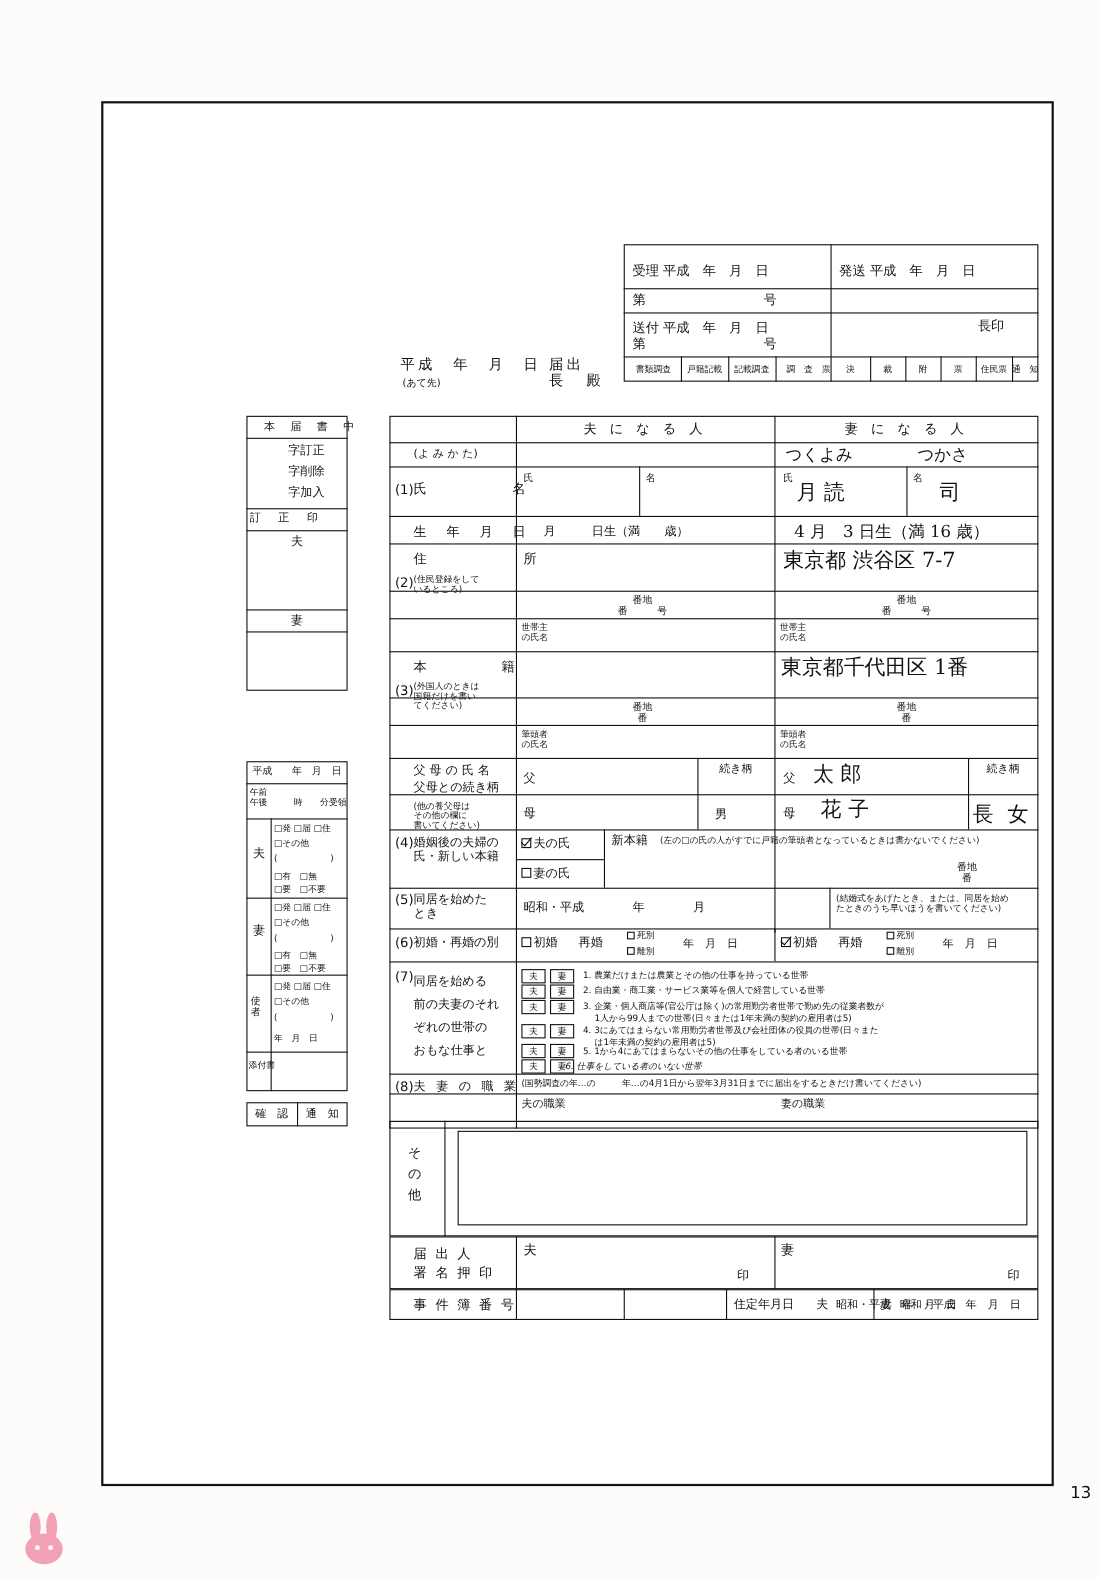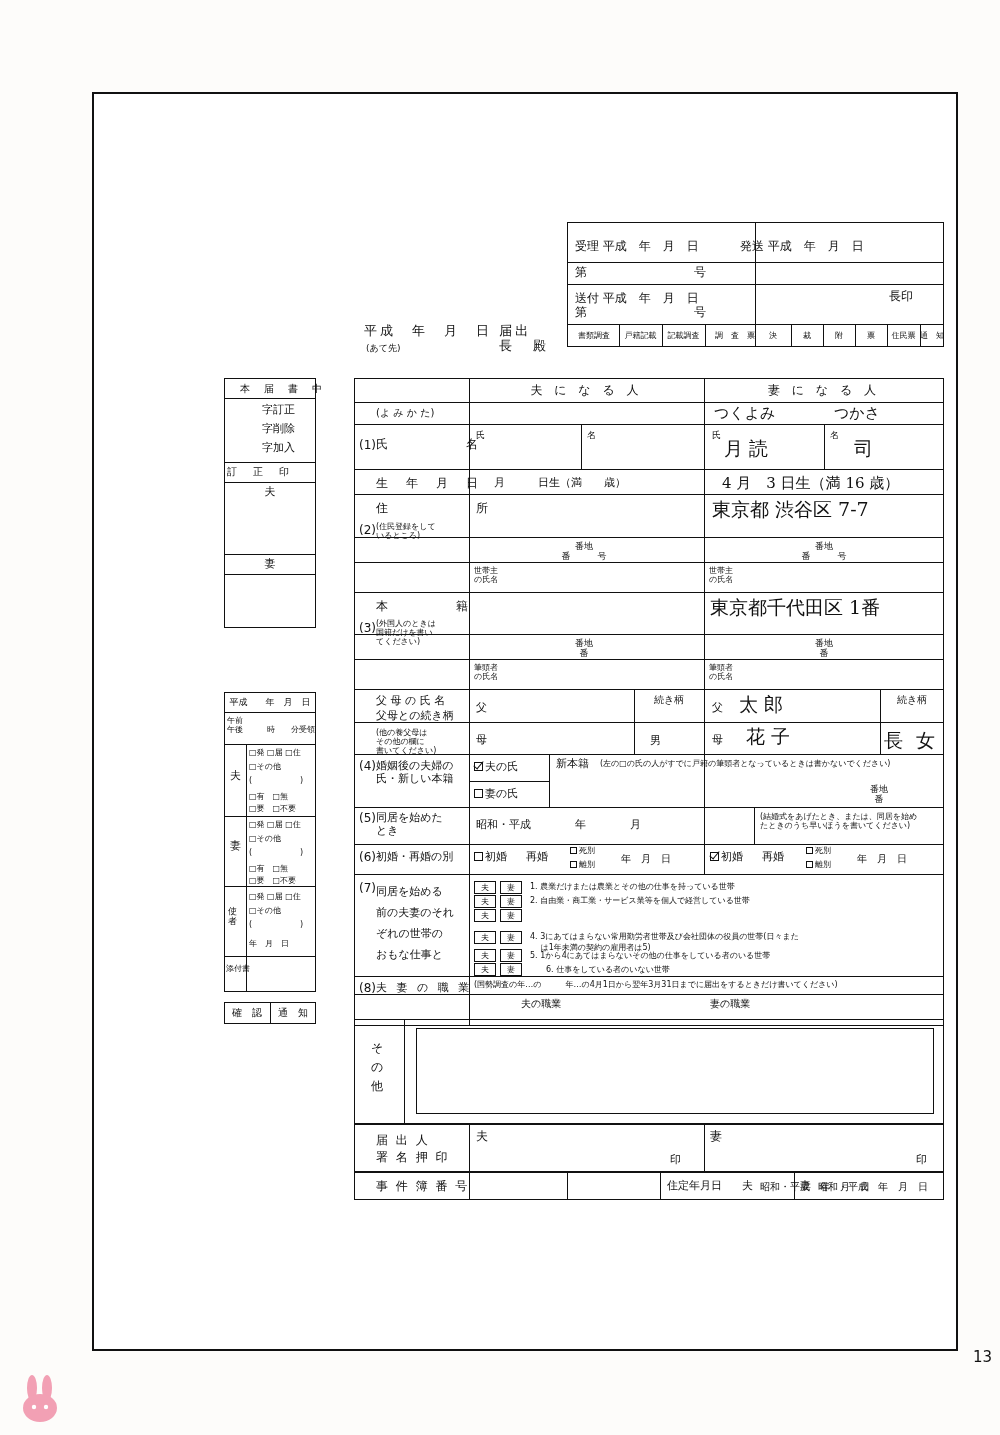--- a/index.html
+++ b/index.html
@@ -37,21 +37,21 @@
   <div class="subline">平成　年　月　日 届出</div>
   <div class="subline2">(あて先)</div>
   <div class="subline3">長　殿</div>
 
   <div class="bx" style="left:473px;top:128px;width:377px;height:125px;"></div>
   <div class="hline" style="left:473px;top:168px;width:377px;"></div>
   <div class="hline" style="left:473px;top:190px;width:377px;"></div>
   <div class="hline" style="left:473px;top:230px;width:377px;"></div>
   <div class="vline" style="left:661px;top:128px;height:102px;"></div>
   <div class="t t12" style="left:481px;top:146px;">受理 平成　年　月　日</div>
-  <div class="t t12" style="left:646px;top:146px;">発送 平成　年　月　日</div>
+  <div class="t t12" style="left:669px;top:146px;">発送 平成　年　月　日</div>
   <div class="t t12" style="left:481px;top:172px;">第</div>
   <div class="t t12" style="left:600px;top:172px;">号</div>
   <div class="t t12" style="left:481px;top:198px;">送付 平成　年　月　日</div>
   <div class="t t12" style="left:481px;top:212px;">第</div>
   <div class="t t12" style="left:600px;top:212px;">号</div>
   <div class="t t12" style="left:795px;top:196px;">長印</div>
 
   <div class="vline" style="left:525px;top:230px;height:23px;"></div>
   <div class="vline" style="left:568px;top:230px;height:23px;"></div>
   <div class="vline" style="left:611px;top:230px;height:23px;"></div>
@@ -272,30 +272,32 @@
   <div class="t t8 ctr" style="left:380px;top:871px;width:22px;">夫</div>
   <div class="t t8 ctr" style="left:406px;top:789px;width:22px;">妻</div>
   <div class="t t8 ctr" style="left:406px;top:803px;width:22px;">妻</div>
   <div class="t t8 ctr" style="left:406px;top:817px;width:22px;">妻</div>
   <div class="t t8 ctr" style="left:406px;top:839px;width:22px;">妻</div>
   <div class="t t8 ctr" style="left:406px;top:857px;width:22px;">妻</div>
   <div class="t t8 ctr" style="left:406px;top:871px;width:22px;">妻</div>
 
   <div class="t t8" style="left:436px;top:788px;">1. 農業だけまたは農業とその他の仕事を持っている世帯</div>
   <div class="t t8" style="left:436px;top:802px;">2. 自由業・商工業・サービス業等を個人で経営している世帯</div>
+  <div class="t t8" style="left:436px;top:816px;line-height:1.35;">3. 企業・個人商店等(官公庁は除く)の常用勤労者世帯で勤め先の従業者数が
+　 1人から99人までの世帯(日々または1年未満の契約の雇用者は5)</div>
   <div class="t t8" style="left:436px;top:838px;line-height:1.35;">4. 3にあてはまらない常用勤労者世帯及び会社団体の役員の世帯(日々また
 　 は1年未満の契約の雇用者は5)</div>
   <div class="t t8" style="left:436px;top:857px;text-align:right;">5. 1から4にあてはまらないその他の仕事をしている者のいる世帯</div>
-  <div class="t t8" style="left:452px;top:871px;">6. 仕事をしている者のいない世帯</div>
+  <div class="t t8" style="left:420px;top:871px;font-style:italic;">6. 仕事をしている者のいない世帯</div>
 
   <div class="hline" style="left:260px;top:900px;width:590px;"></div>
   <div class="t t11" style="left:282px;top:888px;letter-spacing:3px;">夫 妻 の 職 業</div>
   <div class="t t12" style="left:265px;top:888px;">(8)</div>
   <div class="t t8" style="left:380px;top:886px;">(国勢調査の年…の　　　年…の4月1日から翌年3月31日までに届出をするときだけ書いてください)</div>
-  <div class="t t10" style="left:380px;top:904px;margin-left:47px;">夫の職業</div>
+  <div class="t t10" style="left:380px;top:904px;">夫の職業</div>
   <div class="t t10" style="left:616px;top:904px;">妻の職業</div>
   <div class="hline" style="left:260px;top:925px;width:590px;"></div>
 
   <div class="bx" style="left:260px;top:925px;width:590px;height:105px;"></div>
   <div class="vline" style="left:310px;top:925px;height:105px;"></div>
   <div class="t t12" style="left:277px;top:945px;white-space:pre;line-height:1.6;">そ
 の
 他</div>
   <div class="bx" style="left:322px;top:934px;width:518px;height:86px;"></div>
 

